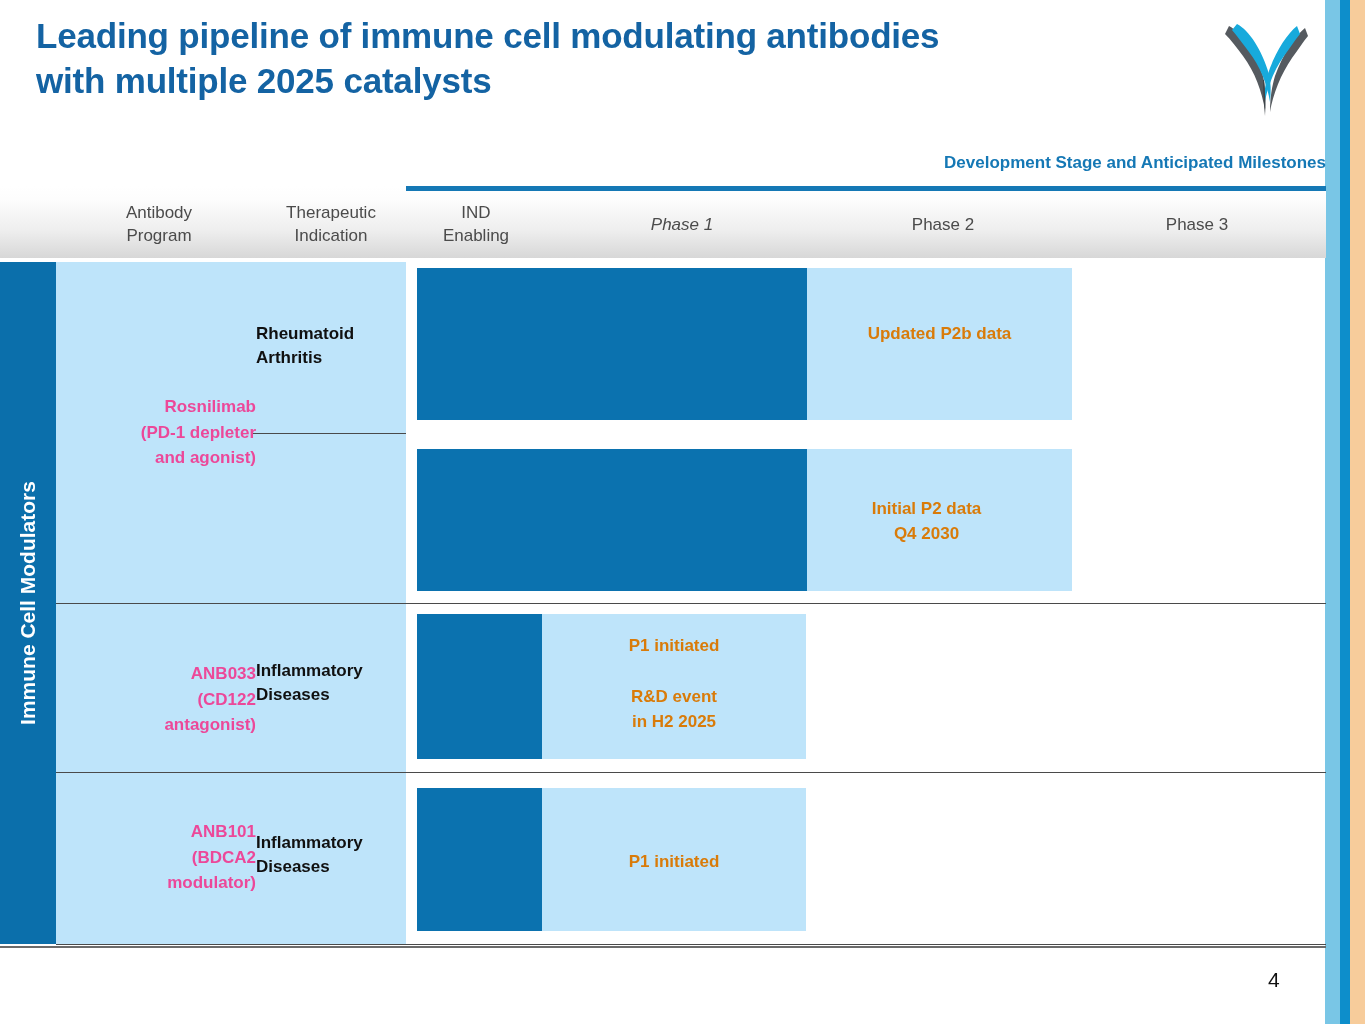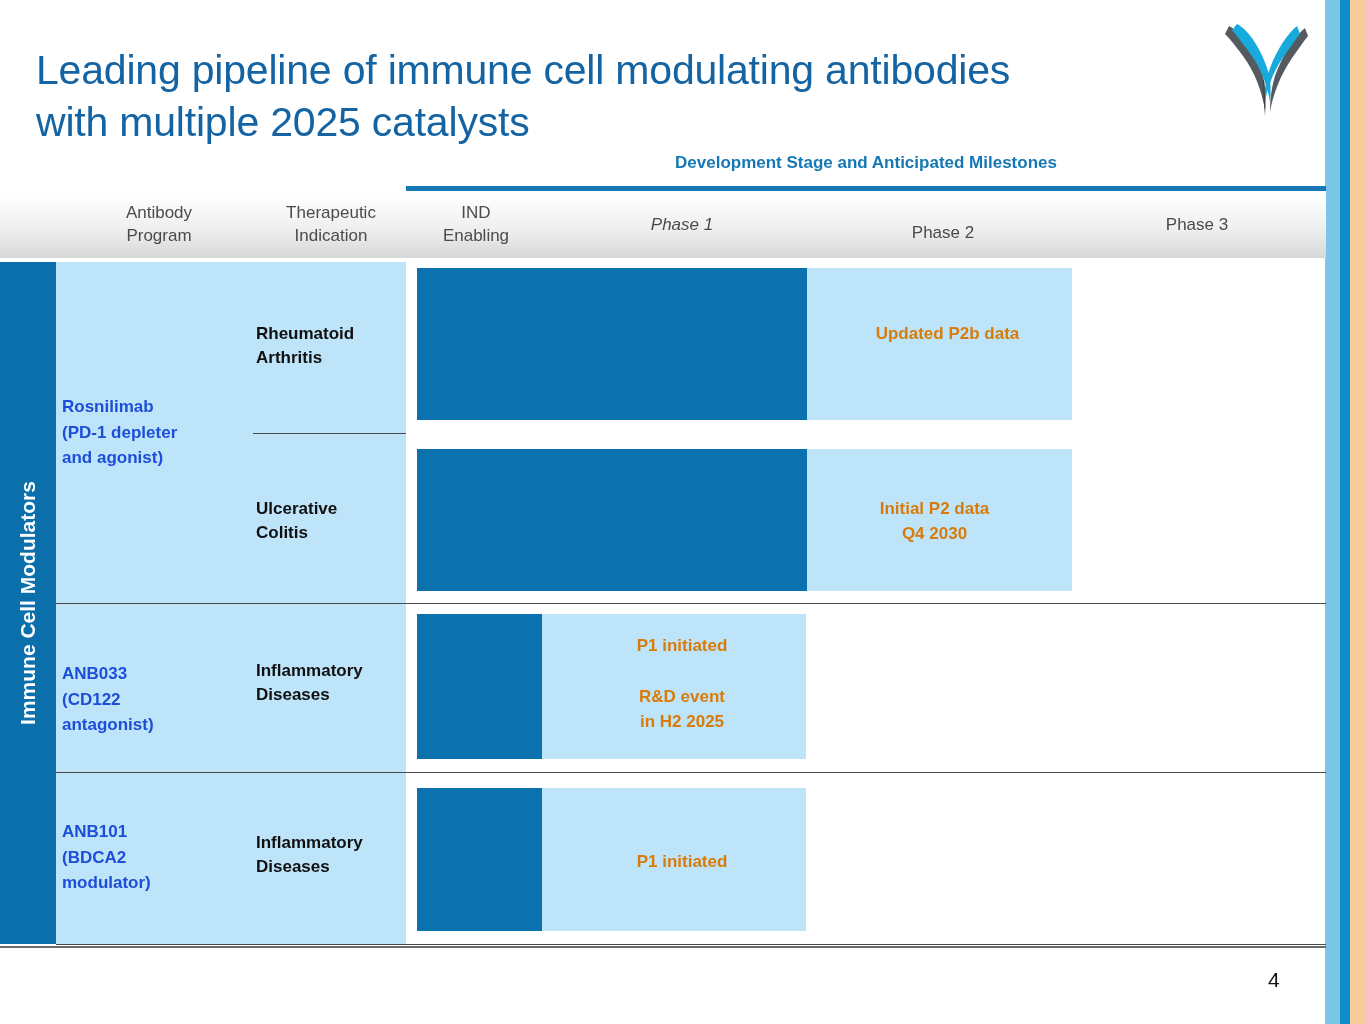--- a/index.html
+++ b/index.html
@@ -26,24 +26,24 @@
     height: 1024px;
   }
   .edge-light  { left: 1325px; width: 15px; background: #79C6E6; }
   .edge-mid    { left: 1340px; width: 10px; background: #0D8ECB; }
   .edge-peach  { left: 1350px; width: 15px; background: #F7CC9B; }
 
   
   .slide-title {
     position: absolute;
     left: 36px;
-    top: 44px;
+    top: 14px;
     width: 1150px;
-    font-size: 41px;
-    font-weight: normal;
+    font-size: 35px;
+    font-weight: bold;
     line-height: 1.28;
     color: #1463A3;
     letter-spacing: -0.2px;
   }
   .slide-title .tline { display: block; }
 
   
   .logo {
     position: absolute;
     left: 1215px;
@@ -51,21 +51,21 @@
     width: 100px;
     height: 104px;
   }
 
   
   .dev-stage-caption {
     position: absolute;
     left: 406px;
     top: 153px;
     width: 920px;
-    text-align: center;
+    text-align: right;
     font-size: 17px;
     font-weight: bold;
     color: #1578B5;
   }
 
   
   .header-band {
     position: absolute;
     left: 0;
     top: 186px;
@@ -145,24 +145,24 @@
     position: absolute;
     left: 0;
     width: 1270px;
     height: 1px;
     background: #4a4a4a;
   }
   .prog-label {
     position: absolute;
     left: 6px;
     width: 194px;
-    text-align: left;
-    font-size: 17px;
-    font-weight: bold;
-    color: #1d4ed8;
+    text-align: right;
+    font-size: 17px;
+    font-weight: bold;
+    color: #ec4899;
     line-height: 1.5;
   }
   .indi-label {
     position: absolute;
     left: 200px;
     width: 150px;
     font-size: 17px;
     font-weight: bold;
     color: #101010;
     line-height: 1.4;
@@ -184,21 +184,20 @@
     position: absolute;
     background: #BEE4FA;
   }
   .milestone {
     position: absolute;
     text-align: center;
     font-size: 17px;
     font-weight: bold;
     color: #D97B09;
     line-height: 1.45;
-    margin-left: 8px;
   }
 
   
   .footer-rule {
     position: absolute;
     left: 0;
     top: 946px;
     width: 1326px;
     height: 2px;
     background: #6b6b6b;
@@ -250,21 +249,21 @@
     <div>IND</div>
     <div>Enabling</div>
   </div>
 
   <div class="hdr-cell two-line" style="left:256px; width:150px;">
     <div>Therapeutic</div>
     <div>Indication</div>
   </div>
 
   <div class="hdr-cell" style="left:546px; width:272px; top:214px;font-style:italic;">Phase 1</div>
-  <div class="hdr-cell" style="left:818px; width:250px; top:222px;">Phase 2</div>
+  <div class="hdr-cell" style="left:818px; width:250px; top:214px;">Phase 2</div>
   <div class="hdr-cell" style="left:1068px; width:258px; top:214px;">Phase 3</div>
 
   <div class="category-bar">
     <span class="vtext">Immune Cell Modulators</span>
   </div>
 
   <div class="grid-body">
 
     <div class="row" style="top:0px; height:341px;">
       <div class="row-shade"></div>
@@ -280,24 +279,20 @@
       <div class="indi-label" style="top:60px;">
         <div>Rheumatoid</div>
         <div>Arthritis</div>
       </div>
       <div class="bar-light" style="left:361px; top:6px; width:655px; height:152px;"></div>
       <div class="bar-dark" style="left:361px; top:6px; width:390px; height:152px;"></div>
       <div class="milestone" style="left:751px; top:60px; width:265px;">
         <div>Updated P2b data</div>
       </div>
 
-      <div class="indi-label" style="top:235px;">
-        <div>Ulcerative</div>
-        <div>Colitis</div>
-      </div>
       <div class="bar-light" style="left:361px; top:187px; width:655px; height:142px;"></div>
       <div class="bar-dark" style="left:361px; top:187px; width:390px; height:142px;"></div>
       <div class="milestone" style="left:751px; top:235px; width:239px;">
         <div>Initial P2 data</div>
         <div>Q4 2030</div>
       </div>
 
       <div class="row-sep" style="top:341px;"></div>
     </div>
 

